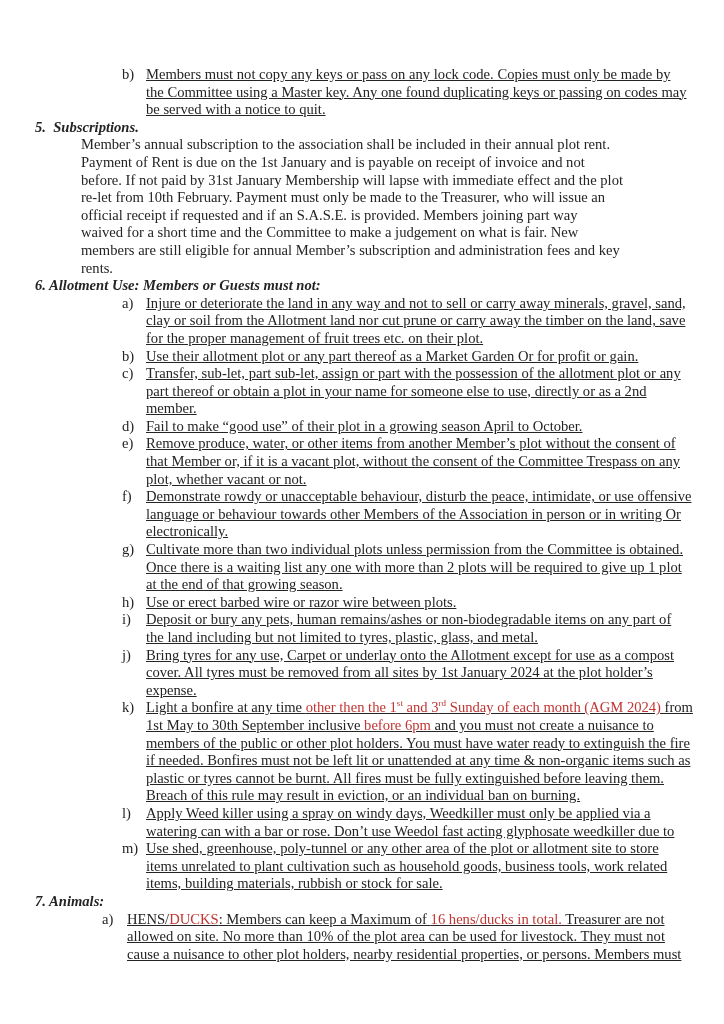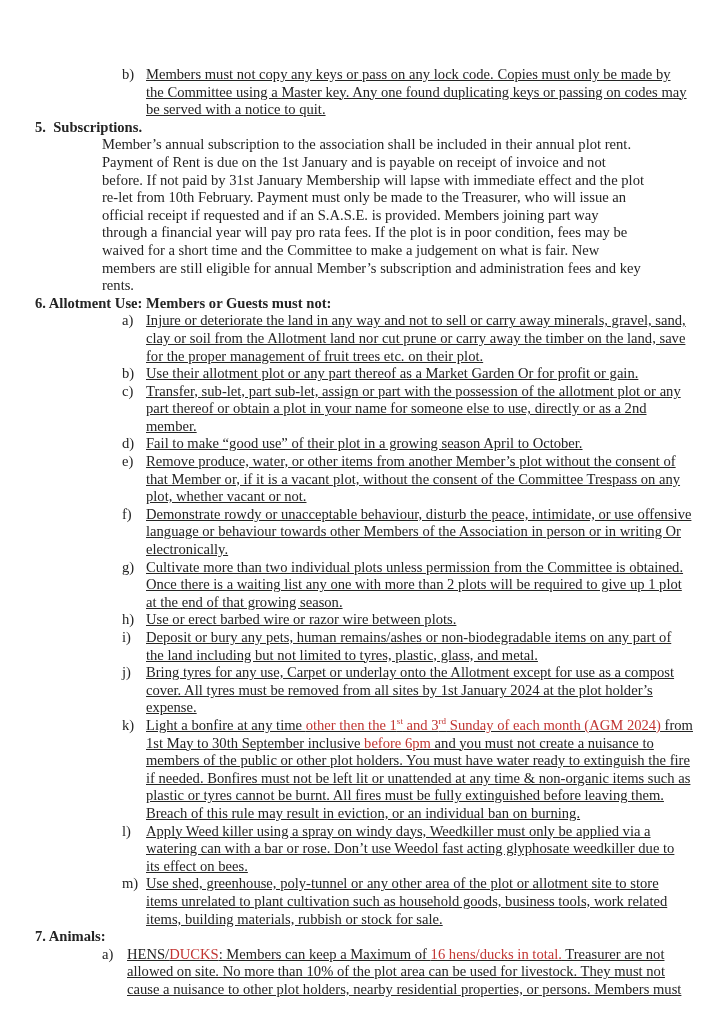--- a/index.html
+++ b/index.html
@@ -9,22 +9,22 @@
     height: 1024px;
     box-sizing: border-box;
     background: var(--bg, #ffffff);
     color: var(--fg, #242424);
     font-family: "Liberation Serif", serif;
     font-size: 14.6px;
     line-height: 17.6px;
     padding: 66px 18px 0 35px;
     overflow: hidden;
   }
-  .heading { font-weight: 700; white-space: pre; }
-  .para { margin-left: 67px; }
+  .heading { font-weight: 700; white-space: pre; font-style: italic; }
+  .para { margin-left: 46px; }
   .item { display: flex; align-items: flex-start; }
   .letter { flex: none; width: 24px; margin-left: 87px; white-space: pre; }
   .item.narrow .letter { margin-left: 67px; width: 25px; }
   .itext { flex: 1; min-width: 0; text-decoration: underline; }
   .line { white-space: pre; }
   .red { color: var(--red, #c23532); }
   .sup { vertical-align: super; font-size: 0.62em; line-height: 0; }
 </style>
 </head>
 <body>
@@ -39,21 +39,20 @@
           <div class="line"><span>be served with a notice to quit.</span></div>
         </div>
       </div>
       <div class="heading">5.  Subscriptions.</div>
       <div class="para">
         <div class="line"><span>Member’s annual subscription to the association shall be included in their annual plot rent.</span></div>
         <div class="line"><span>Payment of Rent is due on the 1st January and is payable on receipt of invoice and not</span></div>
         <div class="line"><span>before. If not paid by 31st January Membership will lapse with immediate effect and the plot</span></div>
         <div class="line"><span>re-let from 10th February. Payment must only be made to the Treasurer, who will issue an</span></div>
         <div class="line"><span>official receipt if requested and if an S.A.S.E. is provided. Members joining part way</span></div>
-        <div class="line"><span>through a financial year will pay pro rata fees. If the plot is in poor condition, fees may be</span></div>
         <div class="line"><span>waived for a short time and the Committee to make a judgement on what is fair. New</span></div>
         <div class="line"><span>members are still eligible for annual Member’s subscription and administration fees and key</span></div>
         <div class="line"><span>rents.</span></div>
       </div>
       <div class="heading">6. Allotment Use: Members or Guests must not:</div>
       <div class="item">
         <div class="letter">a)</div>
         <div class="itext">
           <div class="line"><span>Injure or deteriorate the land in any way and not to sell or carry away minerals, gravel, sand,</span></div>
           <div class="line"><span>clay or soil from the Allotment land nor cut prune or carry away the timber on the land, save</span></div>
@@ -134,21 +133,20 @@
           <div class="line"><span>if needed. Bonfires must not be left lit or unattended at any time &amp; non-organic items such as</span></div>
           <div class="line"><span>plastic or tyres cannot be burnt. All fires must be fully extinguished before leaving them.</span></div>
           <div class="line"><span>Breach of this rule may result in eviction, or an individual ban on burning.</span></div>
         </div>
       </div>
       <div class="item">
         <div class="letter">l)</div>
         <div class="itext">
           <div class="line"><span>Apply Weed killer using a spray on windy days, Weedkiller must only be applied via a</span></div>
           <div class="line"><span>watering can with a bar or rose. Don’t use Weedol fast acting glyphosate weedkiller due to</span></div>
-          <div class="line"><span>its effect on bees.</span></div>
         </div>
       </div>
       <div class="item">
         <div class="letter">m)</div>
         <div class="itext">
           <div class="line"><span>Use shed, greenhouse, poly-tunnel or any other area of the plot or allotment site to store</span></div>
           <div class="line"><span>items unrelated to plant cultivation such as household goods, business tools, work related</span></div>
           <div class="line"><span>items, building materials, rubbish or stock for sale.</span></div>
         </div>
       </div>

